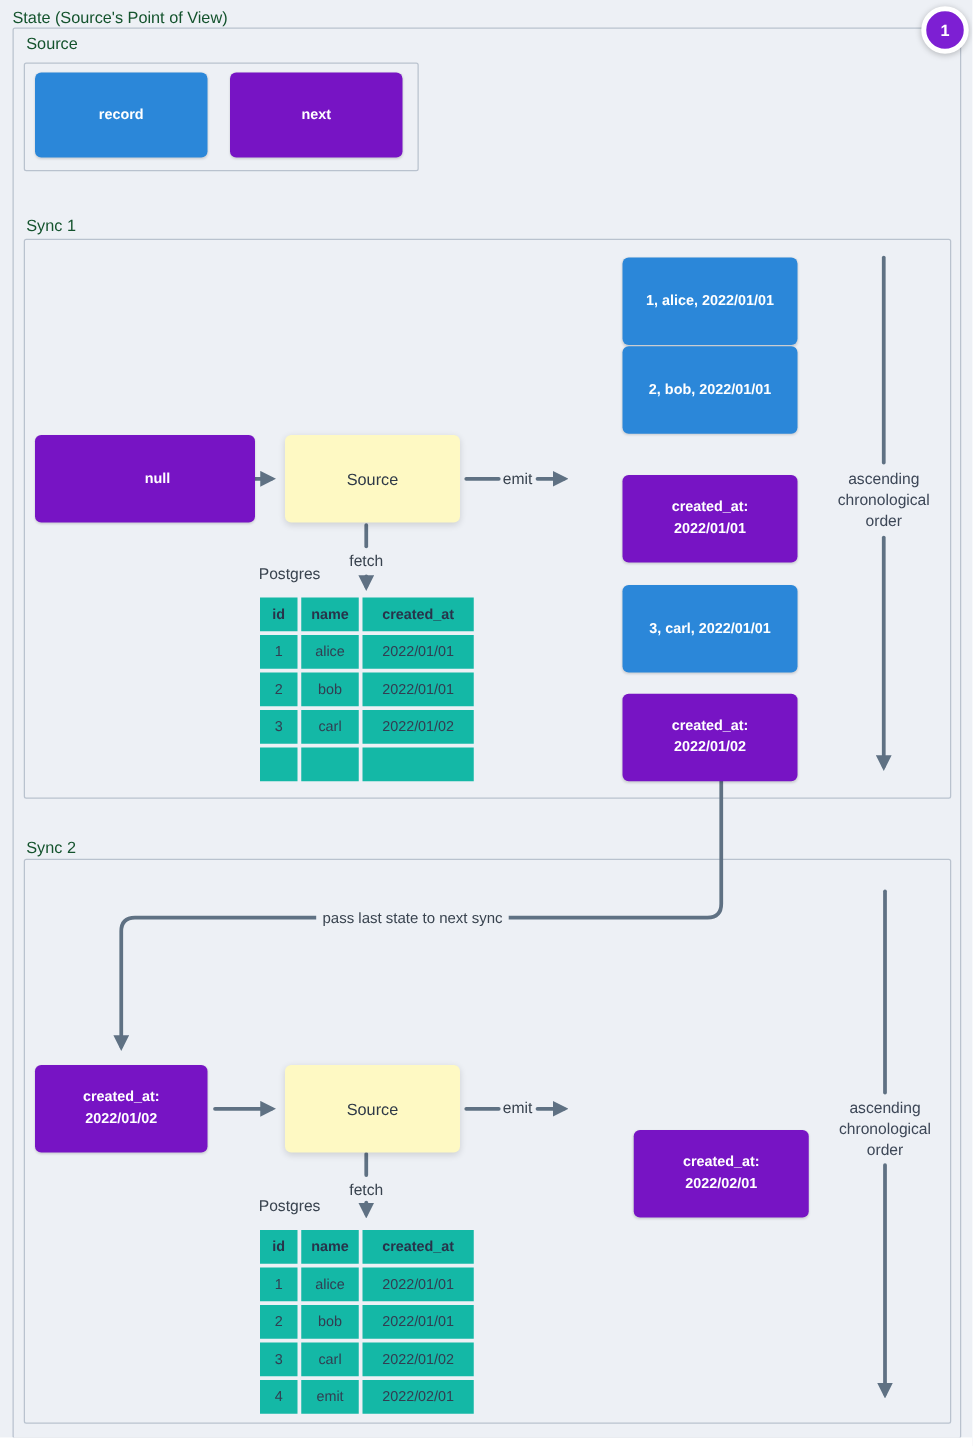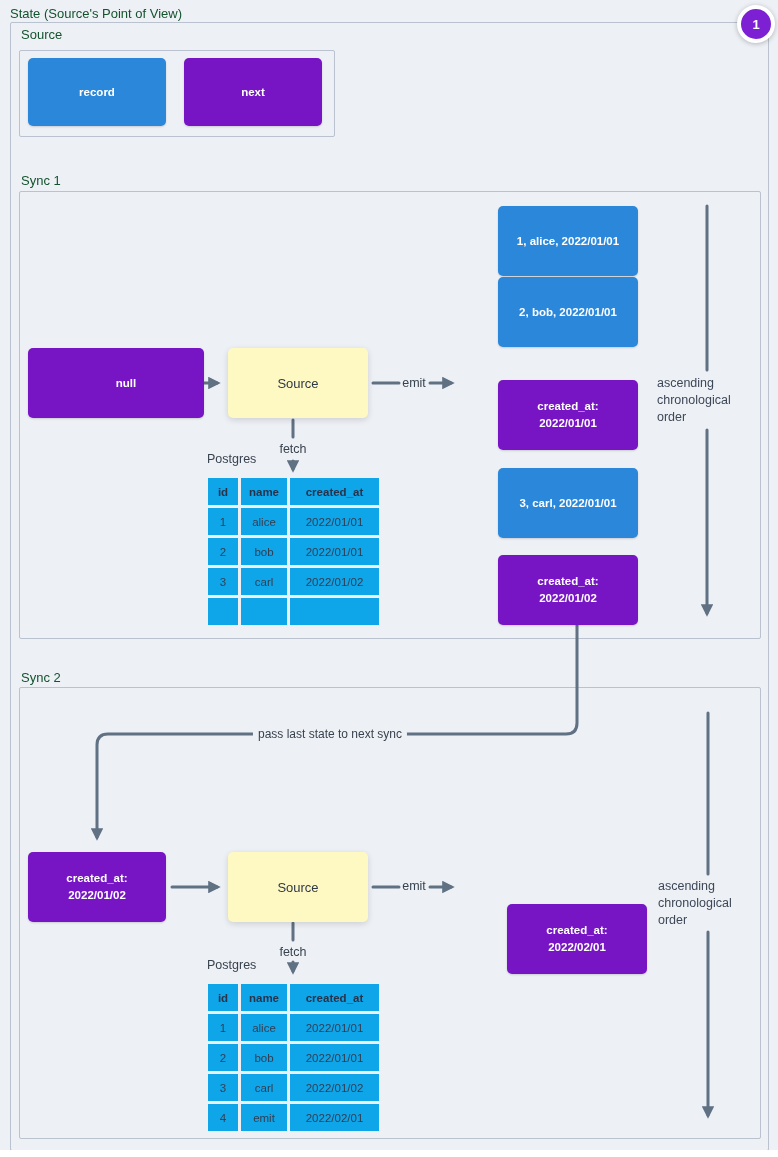--- a/index.html
+++ b/index.html
@@ -18,30 +18,30 @@
   }
   .node.record{background:#2b87d9;white-space:nowrap;}
   .node.state{background:#7714c4;white-space:pre-line;line-height:17px;}
   .node.plain{
     background:#fef9c3;color:#2e3947;font-weight:normal;font-size:13px;
     box-shadow:0 2px 6px rgba(0,0,0,.14);
   }
   .arrow-label{position:absolute;font-size:12.5px;color:#39434f;white-space:nowrap;}
   .centerx{transform:translateX(-50%);text-align:center;}
   .order-label{
-    position:absolute;transform:translateX(-50%);width:100px;text-align:left;
+    position:absolute;transform:translateX(-50%);width:100px;text-align:center;
     font-size:12.5px;line-height:17px;color:#3d4757;white-space:normal;
   }
   .connector-label{
     position:absolute;transform:translateX(-50%);background:#edf0f5;padding:0 5px;
     font-size:12px;color:#39434f;white-space:nowrap;
   }
   .db-table{position:absolute;display:grid;grid-template-columns:30px 46px 89px;grid-auto-rows:27px;gap:3px;}
   .db-cell{
-    background:#0ea5e9;display:flex;align-items:center;justify-content:center;
+    background:#14b8a6;display:flex;align-items:center;justify-content:center;
     font-size:11.5px;color:#323e52;text-align:right;
   }
   .db-cell.head{font-weight:bold;color:#28334a;}
   .badge{
     position:absolute;left:737px;top:5px;width:30px;height:30px;border-radius:50%;
     background:#7d1fd3;border:4px solid #fff;box-shadow:0 1px 5px rgba(0,0,0,.25);
     display:flex;align-items:center;justify-content:center;
     color:#fff;font-weight:bold;font-size:13px;
   }
   svg.overlay{position:absolute;left:0;top:0;pointer-events:none;}

